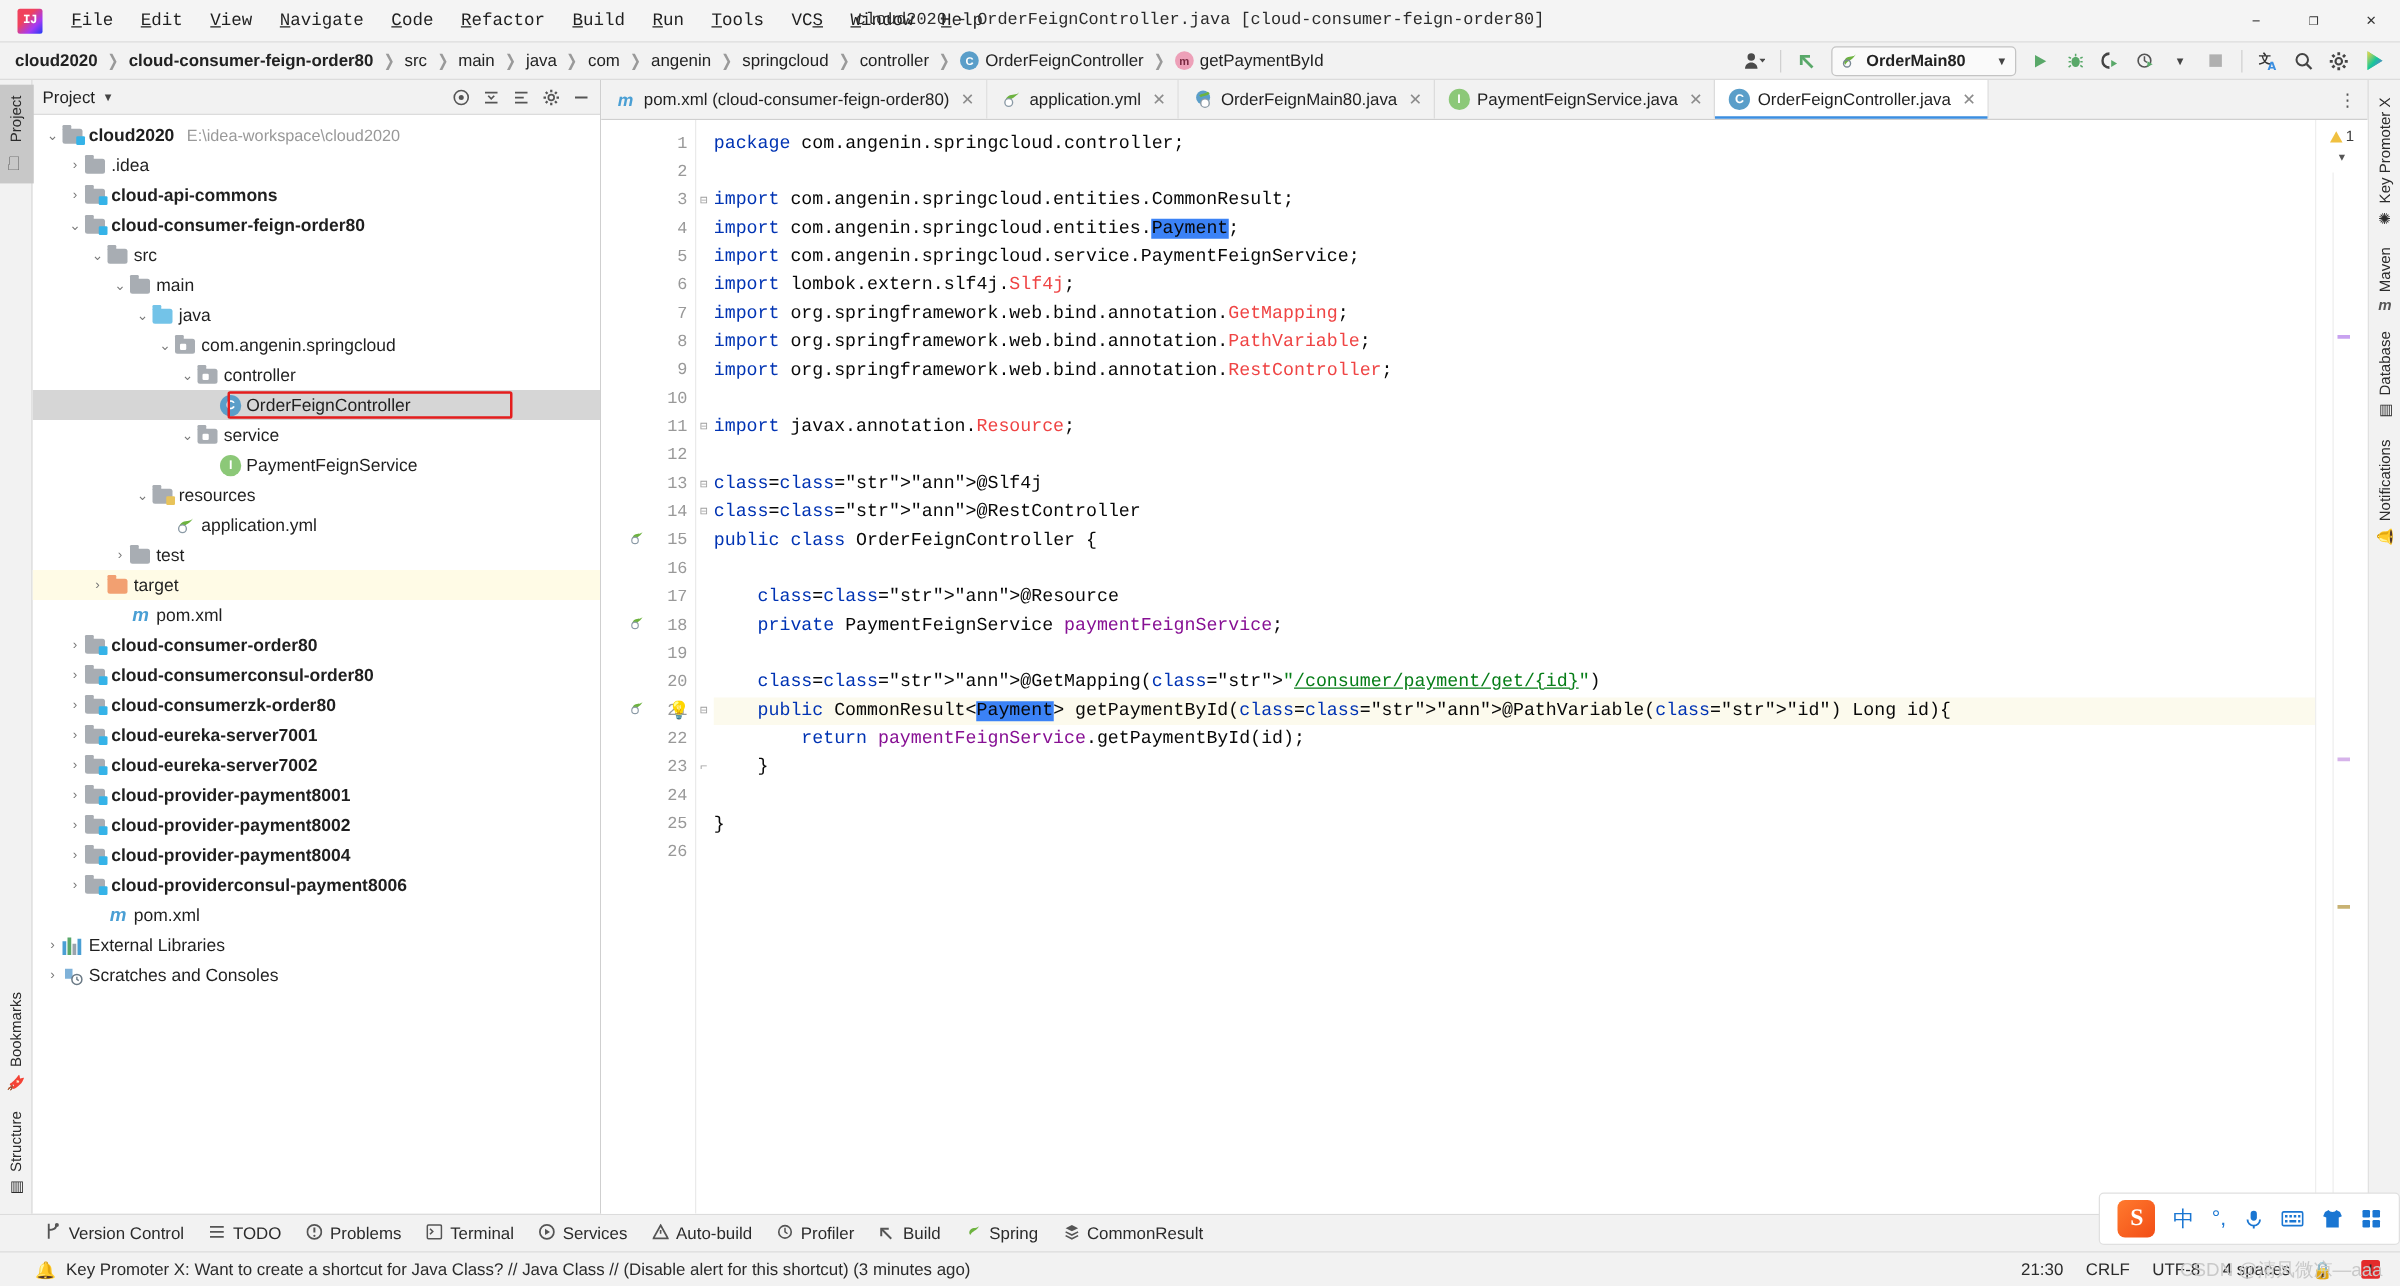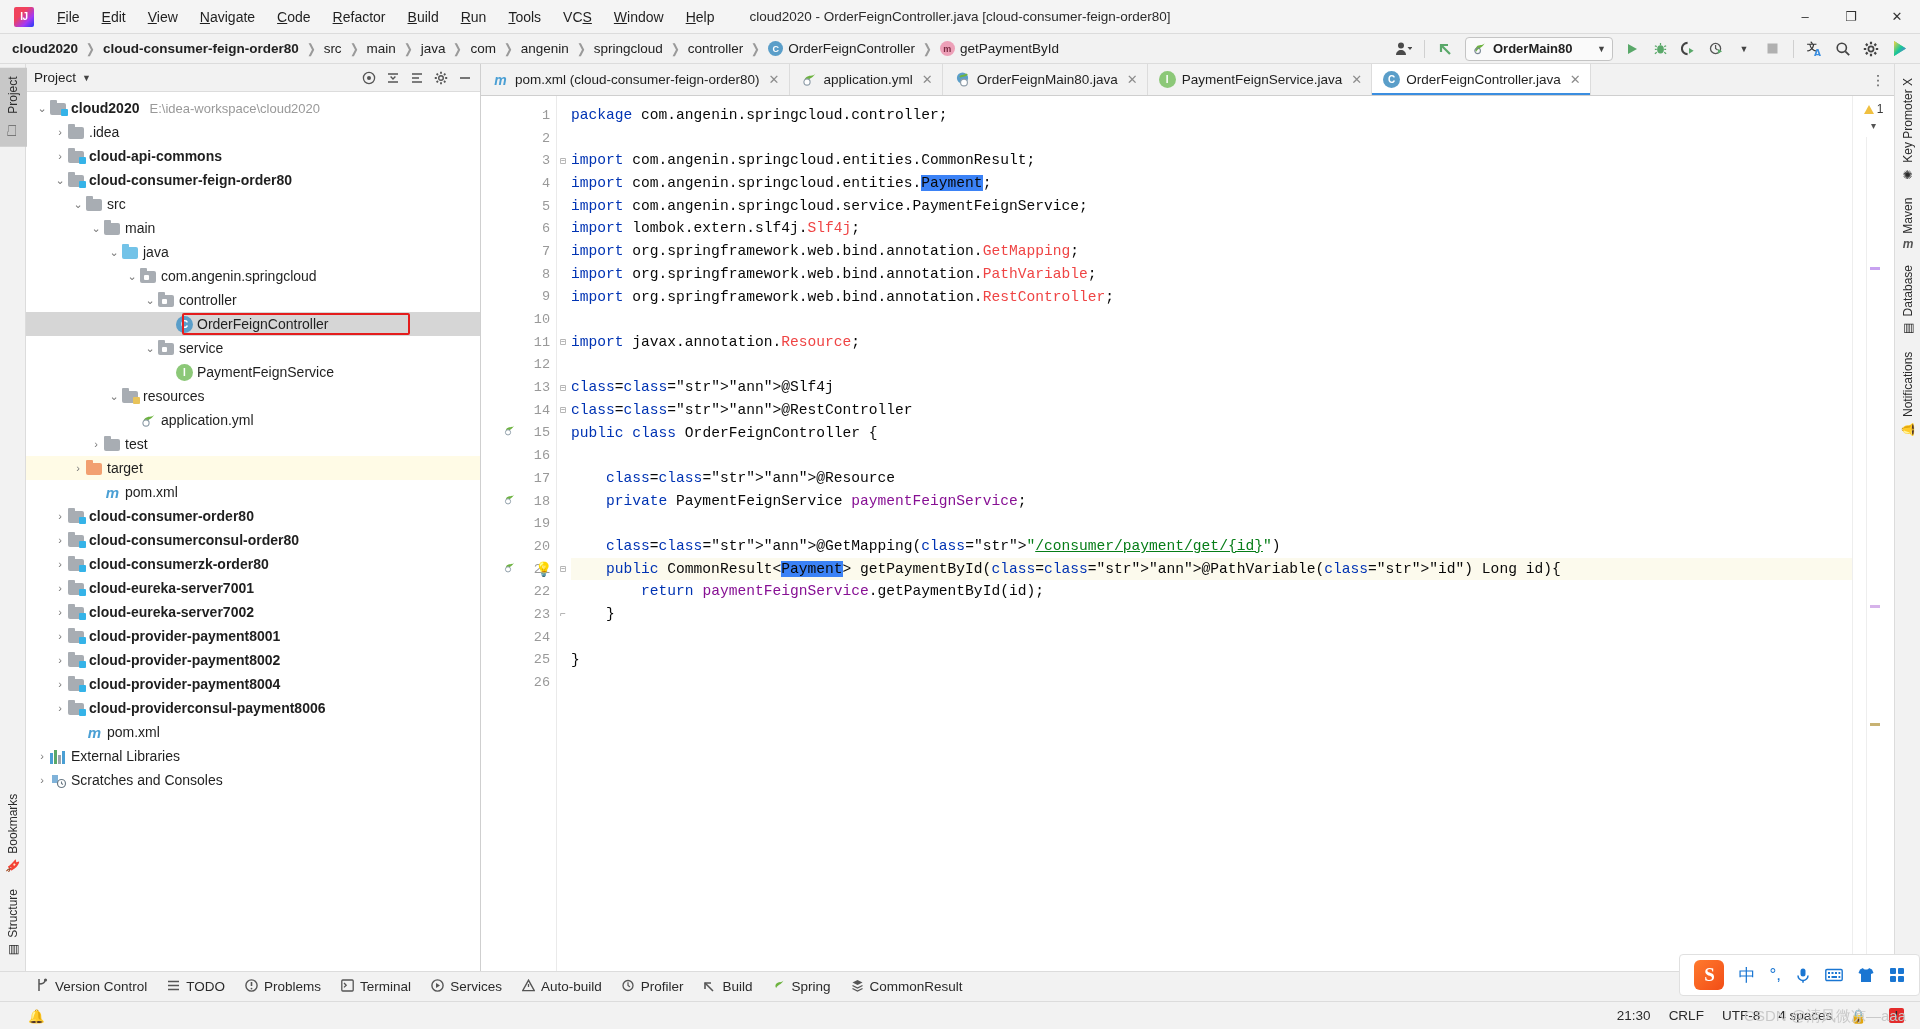--- a/index.html
+++ b/index.html
@@ -11,20 +11,21 @@
     background: #f2f2f2;
     overflow: hidden;
   }
   .app { width: 1920px; height: 1029px; display: flex; flex-direction: column; background:#f2f2f2; }
 
   
   .titlebar {
     height: 26px; min-height:34px; display: flex; align-items: center;
     background: #f4f4f4; border-bottom: 1px solid #dcdcdc;
     position: relative;
+    font-family: Liberation Mono, monospace;
   }
   .ij-logo {
     width: 20px; height: 20px; margin-left: 14px; margin-right: 12px;
     background: linear-gradient(135deg,#f0425c 0%, #f0425c 35%, #a339f5 70%, #1f3cf5 100%);
     border-radius: 2px; position: relative; flex: none;
   }
   .ij-logo::after {
     content: "IJ"; position: absolute; left: 0; top: 0; right:0; bottom:0;
     color: #fff; font-size: 10px; font-weight: bold; display: flex;
     align-items: center; justify-content: center; letter-spacing: -0.5px;
@@ -987,20 +988,21 @@
             <path d="M6.5 1 L11.5 3.5 L6.5 6 L1.5 3.5z" fill="#555"></path>
             <path d="M1.5 6.5 L6.5 9 L11.5 6.5" stroke="#555" stroke-width="1.3" fill="none"></path>
             <path d="M1.5 9.5 L6.5 12 L11.5 9.5" stroke="#555" stroke-width="1.3" fill="none"></path>
           </svg></span>
         <span>CommonResult</span>
       </div>
     </div>
 
   <div class="statusbar-bottom">
     <span style="margin-right:8px;color:#777;">🔔</span>
+    <span>Key Promoter X: Want to create a shortcut for Java Class? // Java Class // (Disable alert for this shortcut) (3 minutes ago)</span>
     <div class="sbb-right">
       <span>21:30</span>
       <span>CRLF</span>
       <span>UTF-8</span>
       <span>4 spaces</span>
       <span>🔒</span>
       <span class="csdn-badge">!</span>
     </div>
   </div>
 

